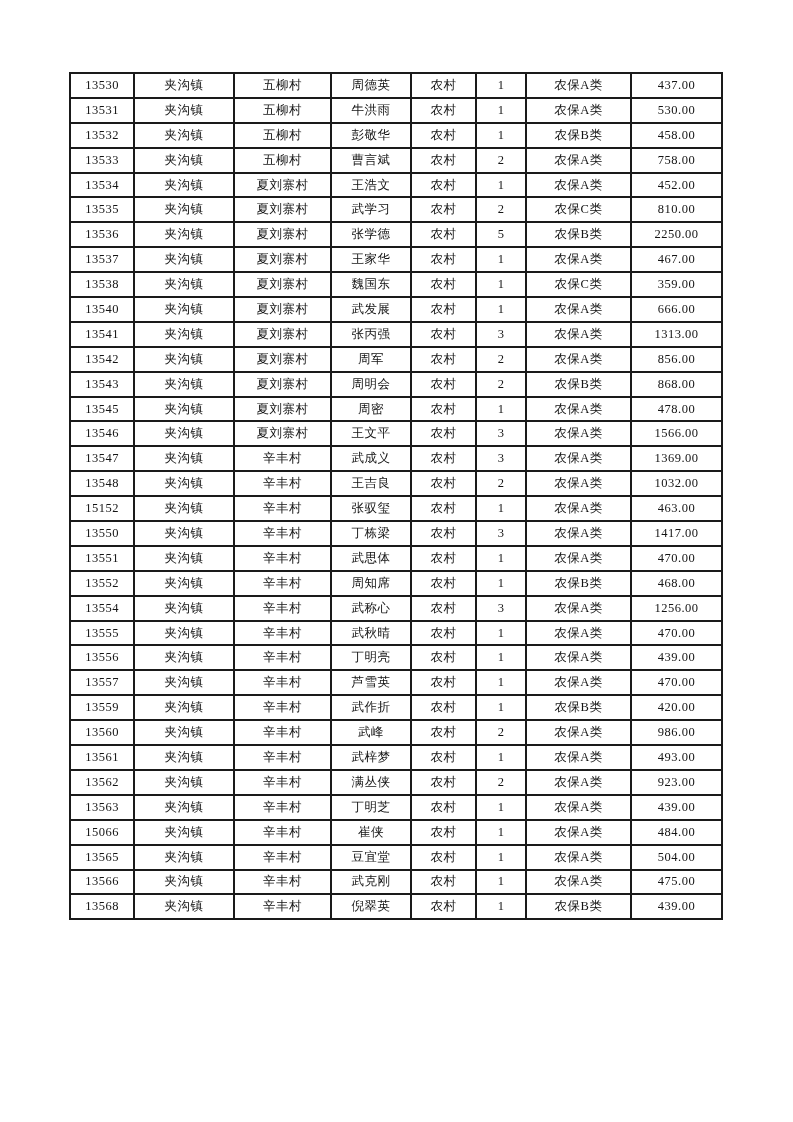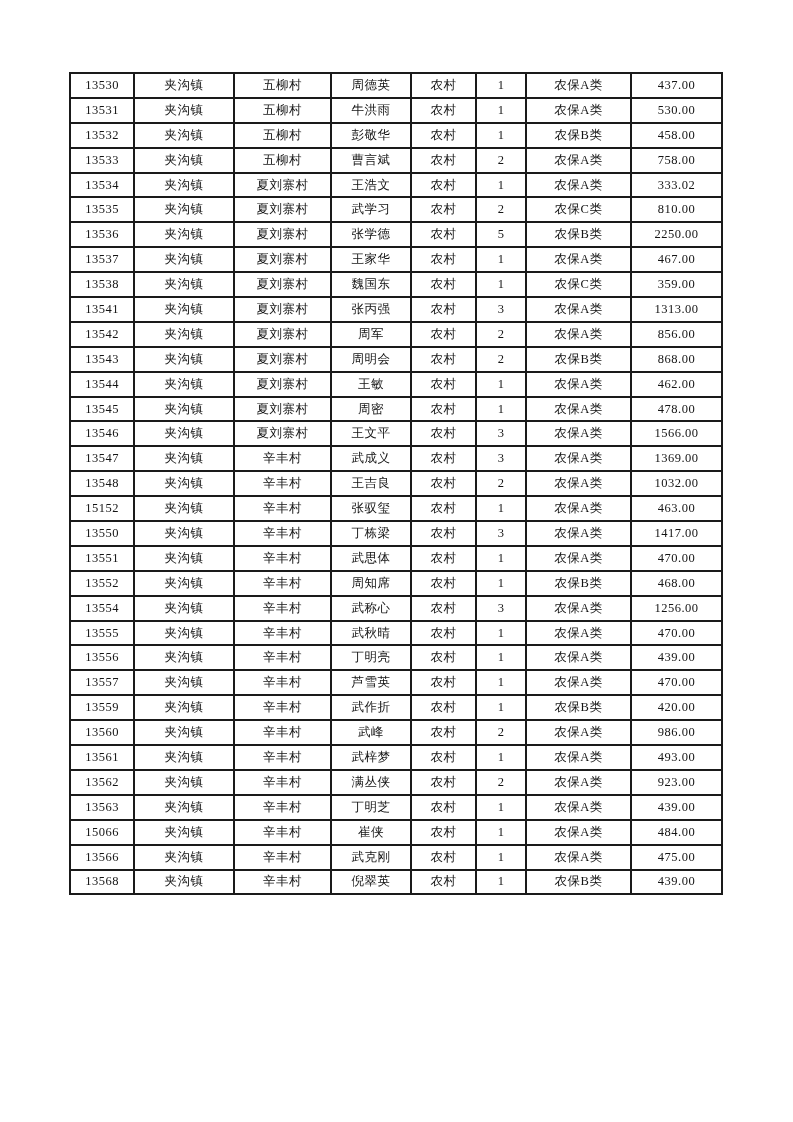--- a/index.html
+++ b/index.html
@@ -101,21 +101,21 @@
         <td>758.00</td>
       </tr>
         <tr>
         <td>13534</td>
         <td>夹沟镇</td>
         <td>夏刘寨村</td>
         <td>王浩文</td>
         <td>农村</td>
         <td>1</td>
         <td>农保A类</td>
-        <td>333.02</td>
+        <td>452.00</td>
       </tr>
         <tr>
         <td>13535</td>
         <td>夹沟镇</td>
         <td>夏刘寨村</td>
         <td>武学习</td>
         <td>农村</td>
         <td>2</td>
         <td>农保C类</td>
         <td>810.00</td>
@@ -144,20 +144,30 @@
         <td>13538</td>
         <td>夹沟镇</td>
         <td>夏刘寨村</td>
         <td>魏国东</td>
         <td>农村</td>
         <td>1</td>
         <td>农保C类</td>
         <td>359.00</td>
       </tr>
         <tr>
+        <td>13540</td>
+        <td>夹沟镇</td>
+        <td>夏刘寨村</td>
+        <td>武发展</td>
+        <td>农村</td>
+        <td>1</td>
+        <td>农保A类</td>
+        <td>666.00</td>
+      </tr>
+        <tr>
         <td>13541</td>
         <td>夹沟镇</td>
         <td>夏刘寨村</td>
         <td>张丙强</td>
         <td>农村</td>
         <td>3</td>
         <td>农保A类</td>
         <td>1313.00</td>
       </tr>
         <tr>
@@ -174,30 +184,20 @@
         <td>13543</td>
         <td>夹沟镇</td>
         <td>夏刘寨村</td>
         <td>周明会</td>
         <td>农村</td>
         <td>2</td>
         <td>农保B类</td>
         <td>868.00</td>
       </tr>
         <tr>
-        <td>13544</td>
-        <td>夹沟镇</td>
-        <td>夏刘寨村</td>
-        <td>王敏</td>
-        <td>农村</td>
-        <td>1</td>
-        <td>农保A类</td>
-        <td>462.00</td>
-      </tr>
-        <tr>
         <td>13545</td>
         <td>夹沟镇</td>
         <td>夏刘寨村</td>
         <td>周密</td>
         <td>农村</td>
         <td>1</td>
         <td>农保A类</td>
         <td>478.00</td>
       </tr>
         <tr>
@@ -362,20 +362,30 @@
       </tr>
         <tr>
         <td>15066</td>
         <td>夹沟镇</td>
         <td>辛丰村</td>
         <td>崔侠</td>
         <td>农村</td>
         <td>1</td>
         <td>农保A类</td>
         <td>484.00</td>
+      </tr>
+        <tr>
+        <td>13565</td>
+        <td>夹沟镇</td>
+        <td>辛丰村</td>
+        <td>豆宜堂</td>
+        <td>农村</td>
+        <td>1</td>
+        <td>农保A类</td>
+        <td>504.00</td>
       </tr>
         <tr>
         <td>13566</td>
         <td>夹沟镇</td>
         <td>辛丰村</td>
         <td>武克刚</td>
         <td>农村</td>
         <td>1</td>
         <td>农保A类</td>
         <td>475.00</td>

